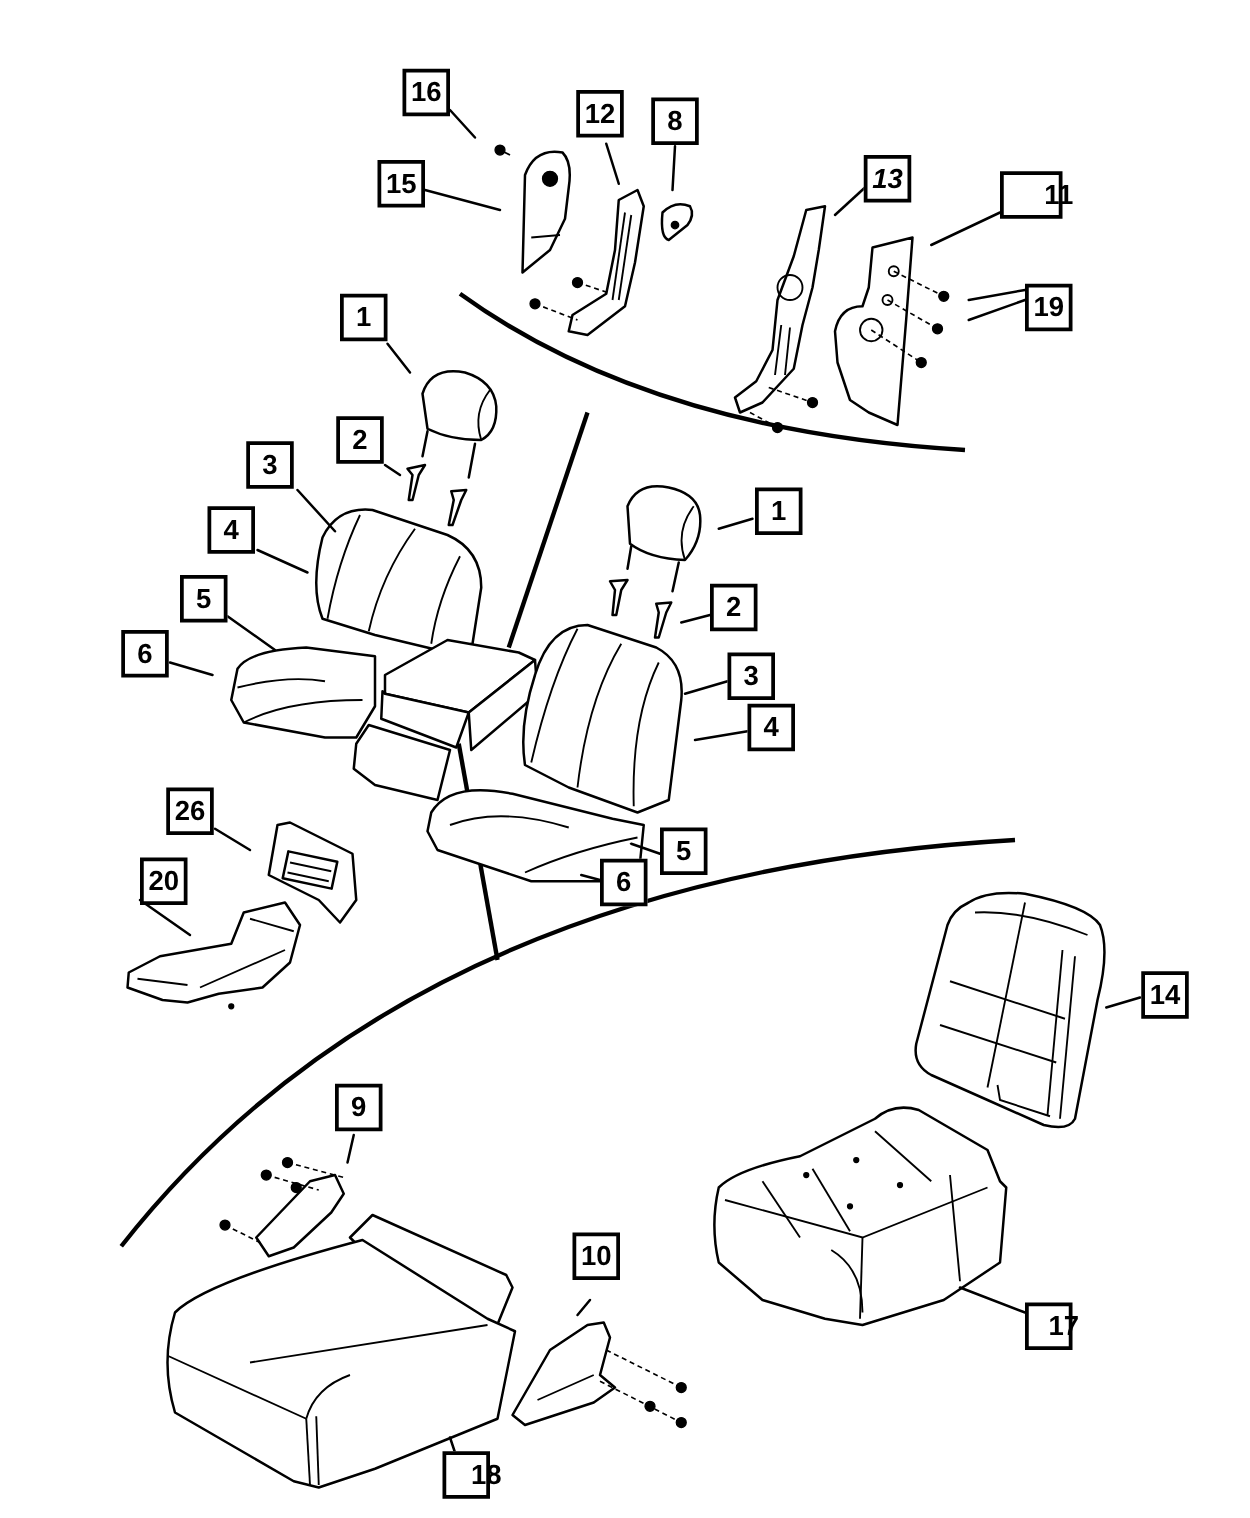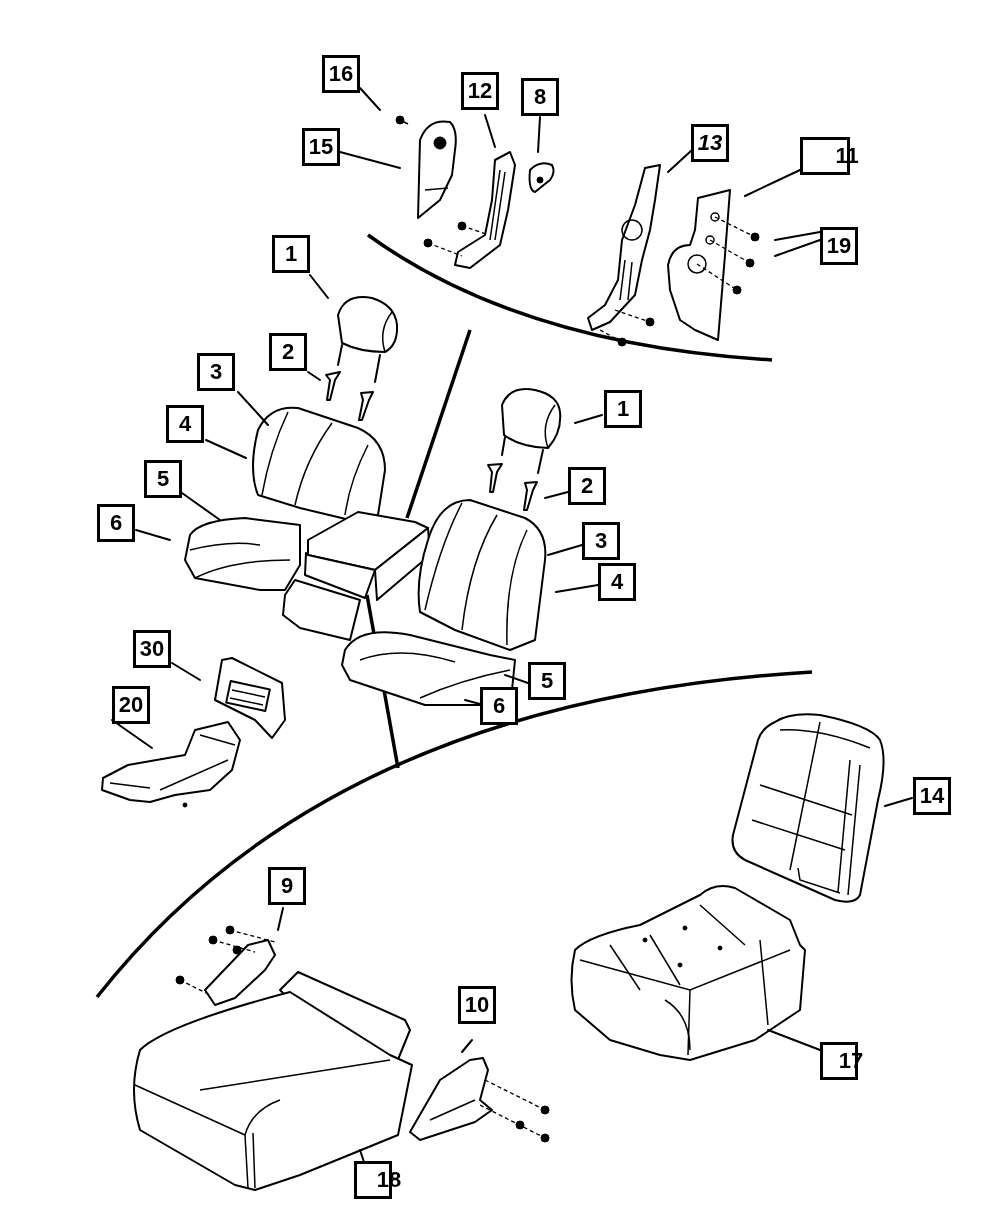--- a/index.html
+++ b/index.html
@@ -231,19 +231,19 @@
 <div class="callout" style="left:197px;top:353px;">3</div>
 <div class="callout" style="left:166px;top:405px;">4</div>
 <div class="callout" style="left:144px;top:460px;">5</div>
 <div class="callout" style="left:97px;top:504px;">6</div>
 <div class="callout" style="left:604px;top:390px;">1</div>
 <div class="callout" style="left:568px;top:467px;">2</div>
 <div class="callout" style="left:582px;top:522px;">3</div>
 <div class="callout" style="left:598px;top:563px;">4</div>
 <div class="callout" style="left:528px;top:662px;">5</div>
 <div class="callout" style="left:480px;top:687px;">6</div>
-<div class="callout" style="left:133px;top:630px;">30</div>
+<div class="callout" style="left:133px;top:630px;">26</div>
 <div class="callout" style="left:75px;top:686px;margin-left:37px;">20</div>
 <div class="callout" style="left:913px;top:777px;">14</div>
 <div class="callout" style="left:268px;top:867px;">9</div>
 <div class="callout" style="left:458px;top:986px;">10</div>
 <div class="callout" style="left:820px;top:1042px;padding-left:24px;">17</div>
 <div class="callout" style="left:354px;top:1161px;padding-left:32px;">18</div>
 
 </body></html>

